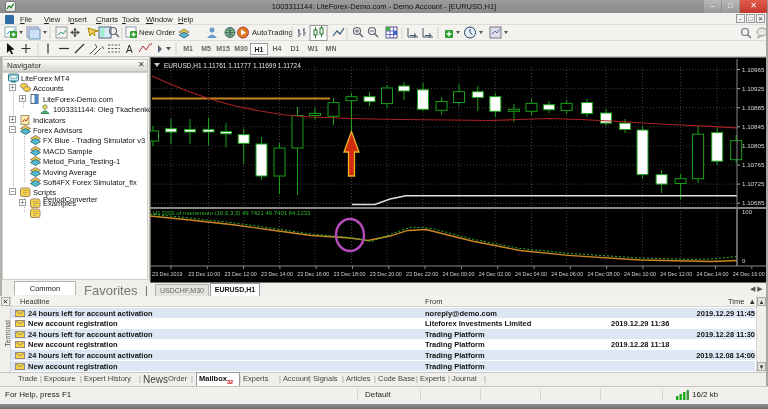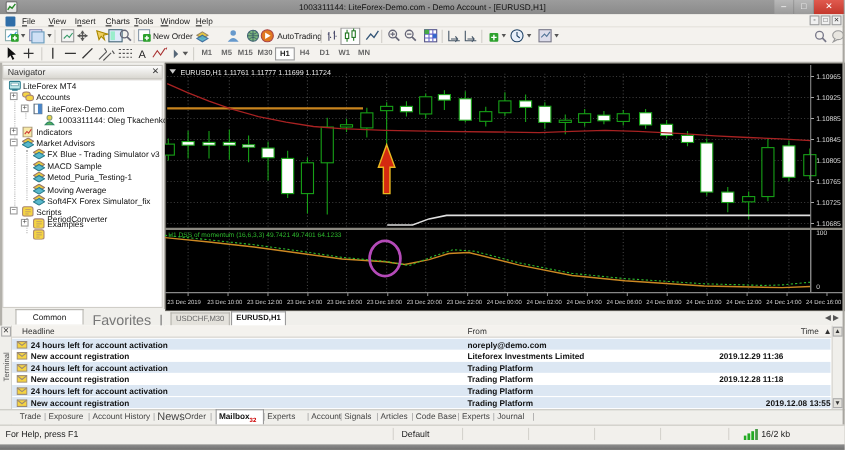--- a/index.html
+++ b/index.html
@@ -224,21 +224,21 @@
     <svg class="abs" style="position:absolute;left:20px;top:114.6px" width="10" height="10">
       <rect x="1" y="0.5" width="8" height="9" fill="#f7e9a8" stroke="#a97"></rect>
       <path d="M2.5 7 l2-2.5 1.5 1.5 2.5-3.5" stroke="#c33" fill="none"></path>
     </svg>
     <div class="ti" style="left:33px;top:115.6px">Indicators</div>
     <div class="pm" style="left:9px;top:126px">−</div>
     <svg class="abs" style="position:absolute;left:20px;top:125px" width="11" height="10">
       <path d="M5.5 0.5 l5 3 -5 3 -5 -3 z" fill="#e8c840" stroke="#976"></path>
       <path d="M5.5 3.5 l5 3 -5 3 -5 -3 z" fill="#58b8cc" stroke="#2a7b8c"></path>
     </svg>
-    <div class="ti" style="left:33px;top:126px">Market Advisors</div>
+    <div class="ti" style="left:33px;top:126px">Forex Advisors</div>
     <svg class="abs" style="position:absolute;left:30px;top:135.4px" width="11" height="10">
       <path d="M5.5 0.5 l5 3 -5 3 -5 -3 z" fill="#e8c840" stroke="#976"></path>
       <path d="M5.5 3.5 l5 3 -5 3 -5 -3 z" fill="#58b8cc" stroke="#2a7b8c"></path>
     </svg>
     <div class="ti" style="left:43px;top:136.4px">FX Blue - Trading Simulator v3</div>
     <svg class="abs" style="position:absolute;left:30px;top:145.8px" width="11" height="10">
       <path d="M5.5 0.5 l5 3 -5 3 -5 -3 z" fill="#e8c840" stroke="#976"></path>
       <path d="M5.5 3.5 l5 3 -5 3 -5 -3 z" fill="#58b8cc" stroke="#2a7b8c"></path>
     </svg>
     <div class="ti" style="left:43px;top:146.8px">MACD Sample</div>
@@ -455,76 +455,78 @@
 <div class="abs" style="left:425px;top:297px;font-size:7.5px;color:#333">From</div>
 <div class="abs" style="left:728px;top:297px;font-size:7.5px;color:#333">Time &nbsp;▲</div>
 <div id="rows">
     <div class="abs trow" style="top:307.5px;background:#dce7f3">
  <svg class="abs" style="left:4px;top:2px" width="10" height="7">
         <rect x="0.5" y="0.5" width="9" height="6" fill="#f5d442" stroke="#987"></rect>
         <path d="M0.5 0.5 l4.5 3.5 4.5 -3.5" fill="none" stroke="#987"></path>
       </svg>
  <span class="abs" style="left:17px;top:1px">24 hours left for account activation</span>
  <span class="abs" style="left:414px;top:1px">noreply@demo.com</span>
+ <span class="abs" style="left:600px;top:1px;width:144px;text-align:right">2019.12.29 11:45</span>
     </div>
     <div class="abs trow" style="top:318.1px;background:#fff">
  <svg class="abs" style="left:4px;top:2px" width="10" height="7">
         <rect x="0.5" y="0.5" width="9" height="6" fill="#f5d442" stroke="#987"></rect>
         <path d="M0.5 0.5 l4.5 3.5 4.5 -3.5" fill="none" stroke="#987"></path>
       </svg>
  <span class="abs" style="left:17px;top:1px">New account registration</span>
  <span class="abs" style="left:414px;top:1px">Liteforex Investments Limited</span>
- <span class="abs" style="left:600px;top:1px;width:144px;text-align:center">2019.12.29 11:36</span>
+ <span class="abs" style="left:600px;top:1px;width:144px;text-align:left">2019.12.29 11:36</span>
     </div>
     <div class="abs trow" style="top:328.7px;background:#dce7f3">
  <svg class="abs" style="left:4px;top:2px" width="10" height="7">
         <rect x="0.5" y="0.5" width="9" height="6" fill="#f5d442" stroke="#987"></rect>
         <path d="M0.5 0.5 l4.5 3.5 4.5 -3.5" fill="none" stroke="#987"></path>
       </svg>
  <span class="abs" style="left:17px;top:1px">24 hours left for account activation</span>
  <span class="abs" style="left:414px;top:1px">Trading Platform</span>
+ <span class="abs" style="left:600px;top:1px;width:144px;text-align:right">2019.12.28 11:30</span>
     </div>
     <div class="abs trow" style="top:339.3px;background:#fff">
  <svg class="abs" style="left:4px;top:2px" width="10" height="7">
         <rect x="0.5" y="0.5" width="9" height="6" fill="#f5d442" stroke="#987"></rect>
         <path d="M0.5 0.5 l4.5 3.5 4.5 -3.5" fill="none" stroke="#987"></path>
       </svg>
  <span class="abs" style="left:17px;top:1px">New account registration</span>
  <span class="abs" style="left:414px;top:1px">Trading Platform</span>
- <span class="abs" style="left:600px;top:1px;width:144px;text-align:center">2019.12.28 11:18</span>
+ <span class="abs" style="left:600px;top:1px;width:144px;text-align:left">2019.12.28 11:18</span>
     </div>
     <div class="abs trow" style="top:349.9px;background:#dce7f3">
  <svg class="abs" style="left:4px;top:2px" width="10" height="7">
         <rect x="0.5" y="0.5" width="9" height="6" fill="#f5d442" stroke="#987"></rect>
         <path d="M0.5 0.5 l4.5 3.5 4.5 -3.5" fill="none" stroke="#987"></path>
       </svg>
  <span class="abs" style="left:17px;top:1px">24 hours left for account activation</span>
  <span class="abs" style="left:414px;top:1px">Trading Platform</span>
+ <span class="abs" style="left:600px;top:1px;width:144px;text-align:right">2019.12.08 14:00</span>
     </div>
     <div class="abs trow" style="top:360.5px;background:#dce7f3">
  <svg class="abs" style="left:4px;top:2px" width="10" height="7">
         <rect x="0.5" y="0.5" width="9" height="6" fill="#f5d442" stroke="#987"></rect>
         <path d="M0.5 0.5 l4.5 3.5 4.5 -3.5" fill="none" stroke="#987"></path>
       </svg>
  <span class="abs" style="left:17px;top:1px">New account registration</span>
  <span class="abs" style="left:414px;top:1px">Trading Platform</span>
- <span class="abs" style="left:600px;top:1px;width:144px;text-align:right">2019.12.08 13:55</span>
     </div>
   </div>
 
 <div class="abs" style="left:756px;top:296px;width:11px;height:76px;background:#f0efeb;border-left:1px solid #d5d3cd"></div>
 <div class="abs" style="left:757px;top:297px;width:9px;height:9px;background:#e4e2dc;border:1px solid #aaa;font-size:6px;text-align:center;line-height:8px;color:#333">▲</div>
 <div class="abs" style="left:757px;top:362px;width:9px;height:9px;background:#e4e2dc;border:1px solid #aaa;font-size:6px;text-align:center;line-height:8px;color:#333">▼</div>
 
 <div class="abs ttabs"></div>
 <div class="abs" style="left:196px;top:372px;width:44px;height:14px;background:#fff;border:1px solid #9a9a9a;border-bottom:none"></div>
 <div id="ttabs">
     <div class="abs" style="left:18px;top:374px;font-size:7.5px;color:#444">Trade</div>
     <div class="abs" style="left:44px;top:374px;font-size:7.5px;color:#444">Exposure</div>
-    <div class="abs" style="left:84px;top:374px;font-size:7.5px;color:#444">Account History</div>
+    <div class="abs" style="left:84px;top:374px;font-size:7.5px;color:#444">Expert History</div>
     <div class="abs" style="left:143px;top:374px;font-size:10px;color:#444">News</div>
     <div class="abs" style="left:168px;top:374px;font-size:7.5px;color:#444">Order</div>
     <div class="abs" style="left:199px;top:374px;font-size:7.5px;font-weight:bold;color:#111">Mailbox<span style="color:#c00;font-size:5.5px;vertical-align:sub">32</span></div>
     <div class="abs" style="left:243px;top:374px;font-size:7.5px;color:#444">Experts</div>
     <div class="abs" style="left:283px;top:374px;font-size:7.5px;color:#444">Account</div>
     <div class="abs" style="left:313px;top:374px;font-size:7.5px;color:#444">Signals</div>
     <div class="abs" style="left:346px;top:374px;font-size:7.5px;color:#444">Articles</div>
     <div class="abs" style="left:378px;top:374px;font-size:7.5px;color:#444">Code Base</div>
     <div class="abs" style="left:420px;top:374px;font-size:7.5px;color:#444">Experts</div>
     <div class="abs" style="left:452px;top:374px;font-size:7.5px;color:#444">Journal</div>

